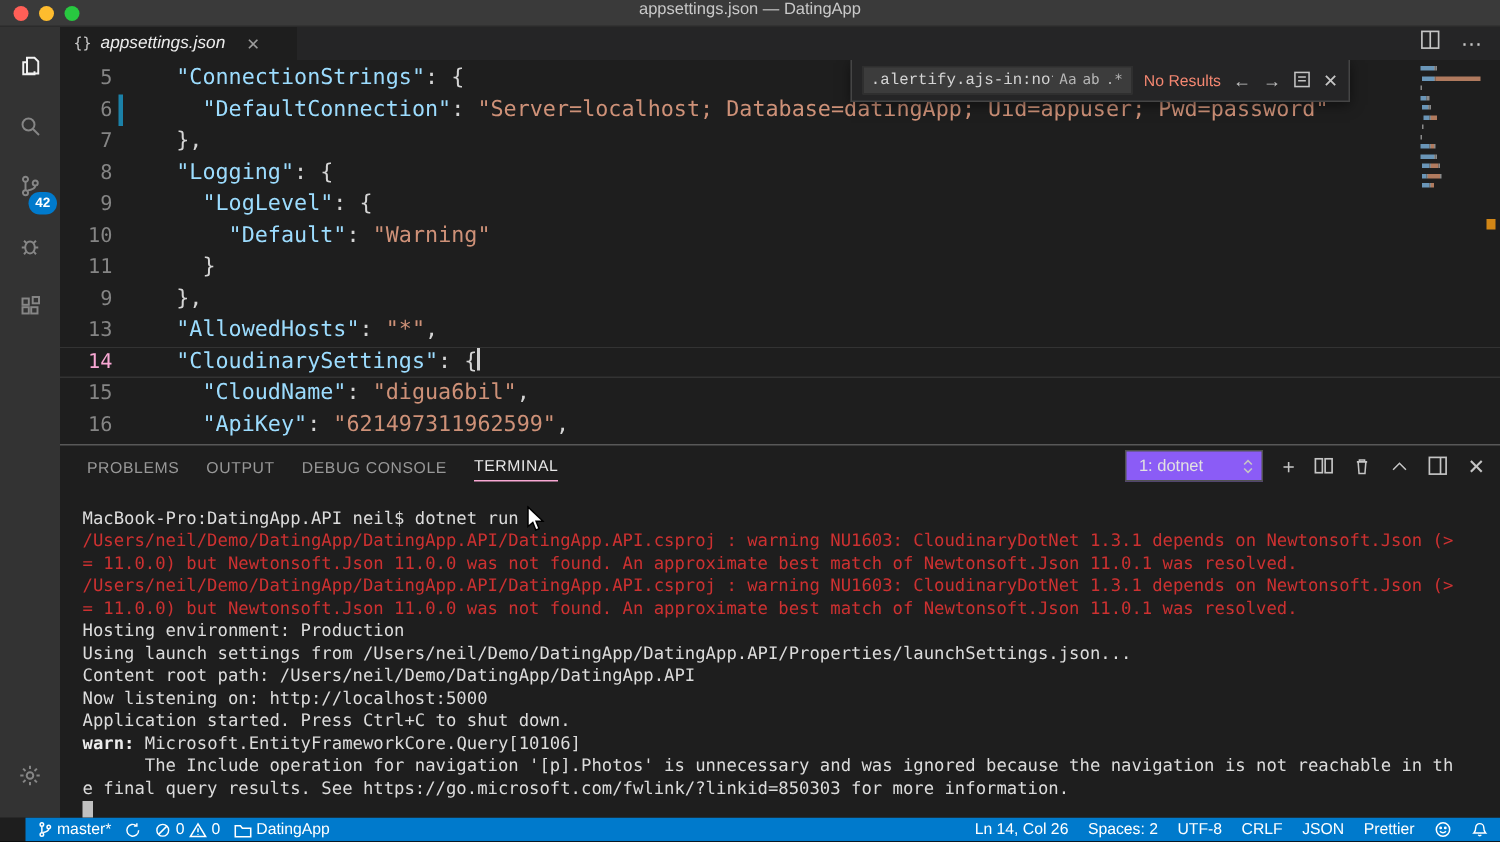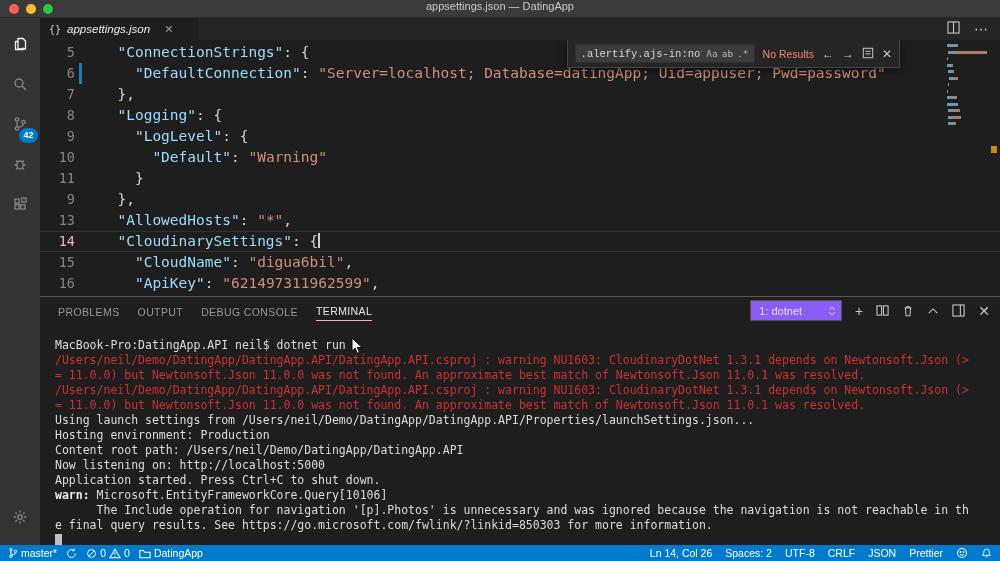--- a/index.html
+++ b/index.html
@@ -71,21 +71,21 @@
   .pc-icon svg{stroke:#c5c5c5;fill:none;stroke-width:1.2;}
 
   .terminal{flex:1;padding:14px 8px 12px 15px;overflow:hidden;}
   .tline{font-family:"DejaVu Sans Mono","Liberation Mono",monospace;font-size:11.5px;line-height:15px;white-space:pre;}
   .sg-fg{color:#dcdcdc}
   .sg-red{color:#cd3131}
   .sg-bold{color:#ececec;font-weight:bold}
   .block-cursor{display:inline-block;width:7px;height:12px;background:#c0c0c0;vertical-align:-2px;}
 
   
-  .statusbar{height:16px;background:#007acc;display:flex;align-items:center;color:#fff;font-size:10.5px;padding:0 8px;gap:9px;}
+  .statusbar{height:16px;background:#007acc;display:flex;align-items:center;color:#fff;font-size:10.5px;padding:0 8px;gap:9px;margin-left:17px;}
   .sb-item{display:flex;align-items:center;gap:3px;cursor:pointer;white-space:nowrap;}
   .sb-item svg{stroke:#fff;fill:none;stroke-width:1.2;}
   .sb-right{margin-left:auto;display:flex;align-items:center;gap:13px;}
 
   
   .mouse-cursor{position:absolute;left:351px;top:337px;z-index:20;pointer-events:none;}
 </style>
 </head>
 <body>
 
@@ -320,22 +320,22 @@
             </span>
             <span class="pc-icon">✕</span>
           </div>
         </div>
         <div class="terminal">
             <div class="tline"><span class="sg-fg">MacBook-Pro:DatingApp.API neil$ dotnet run</span></div>
             <div class="tline"><span class="sg-red">/Users/neil/Demo/DatingApp/DatingApp.API/DatingApp.API.csproj : warning NU1603: CloudinaryDotNet 1.3.1 depends on Newtonsoft.Json (&gt;</span></div>
             <div class="tline"><span class="sg-red">= 11.0.0) but Newtonsoft.Json 11.0.0 was not found. An approximate best match of Newtonsoft.Json 11.0.1 was resolved.</span></div>
             <div class="tline"><span class="sg-red">/Users/neil/Demo/DatingApp/DatingApp.API/DatingApp.API.csproj : warning NU1603: CloudinaryDotNet 1.3.1 depends on Newtonsoft.Json (&gt;</span></div>
             <div class="tline"><span class="sg-red">= 11.0.0) but Newtonsoft.Json 11.0.0 was not found. An approximate best match of Newtonsoft.Json 11.0.1 was resolved.</span></div>
+            <div class="tline"><span class="sg-fg">Hosting environment: Production</span></div>
             <div class="tline"><span class="sg-fg">Using launch settings from /Users/neil/Demo/DatingApp/DatingApp.API/Properties/launchSettings.json...</span></div>
-            <div class="tline"><span class="sg-fg">Hosting environment: Production</span></div>
             <div class="tline"><span class="sg-fg">Content root path: /Users/neil/Demo/DatingApp/DatingApp.API</span></div>
             <div class="tline"><span class="sg-fg">Now listening on: http://localhost:5000</span></div>
             <div class="tline"><span class="sg-fg">Application started. Press Ctrl+C to shut down.</span></div>
             <div class="tline"><span class="sg-bold">warn:</span><span class="sg-fg"> Microsoft.EntityFrameworkCore.Query[10106]</span></div>
             <div class="tline"><span class="sg-fg">      The Include operation for navigation '[p].Photos' is unnecessary and was ignored because the navigation is not reachable in th</span></div>
             <div class="tline"><span class="sg-fg">e final query results. See https://go.microsoft.com/fwlink/?linkid=850303 for more information.</span></div>
             <div class="tline"><span class="sg-fg"></span><span class="block-cursor"></span></div>
           </div>
       </div>
     </div>

